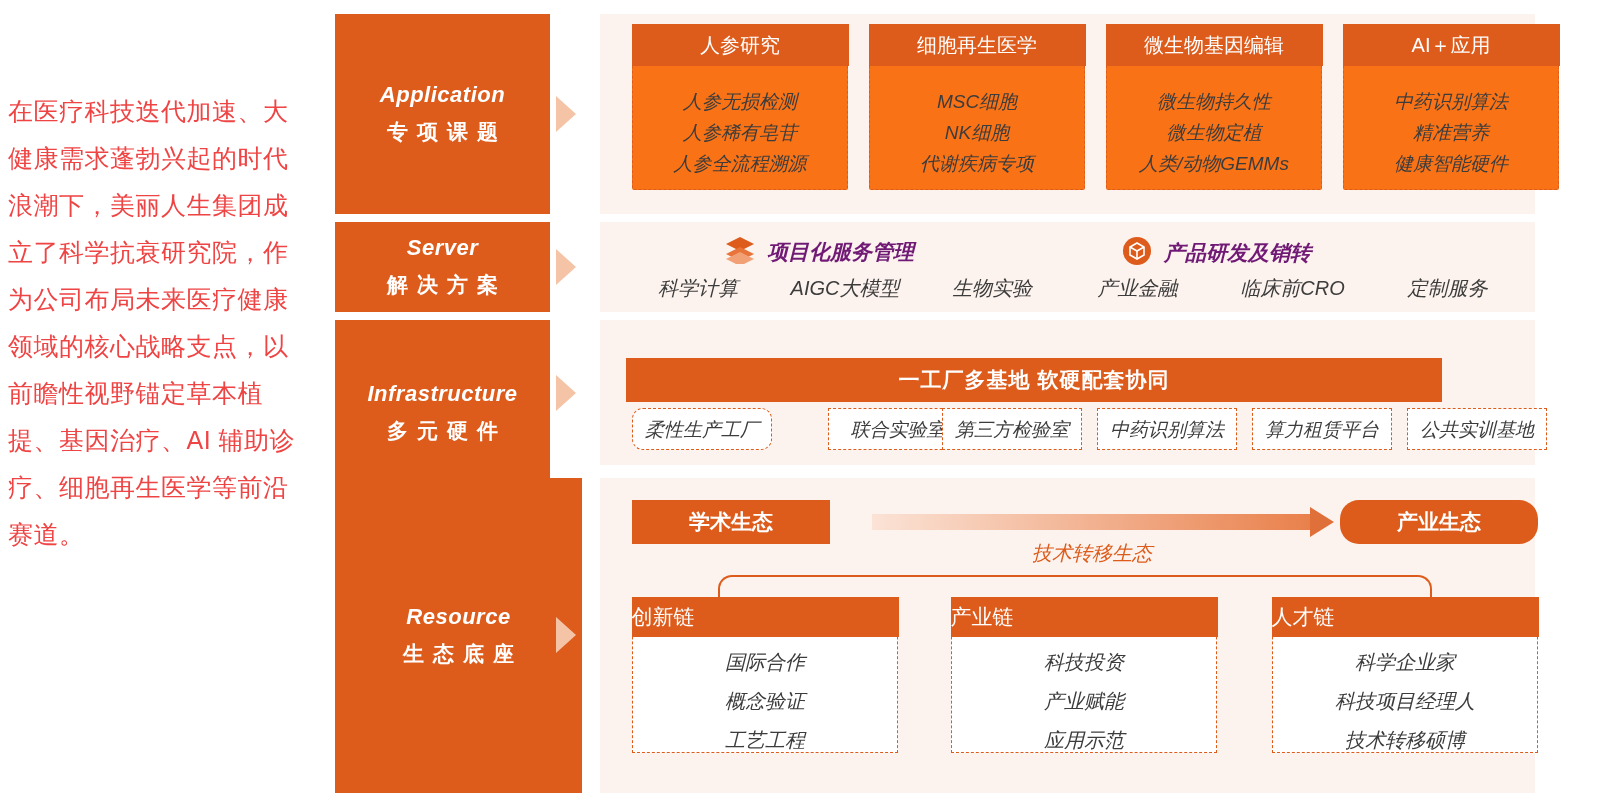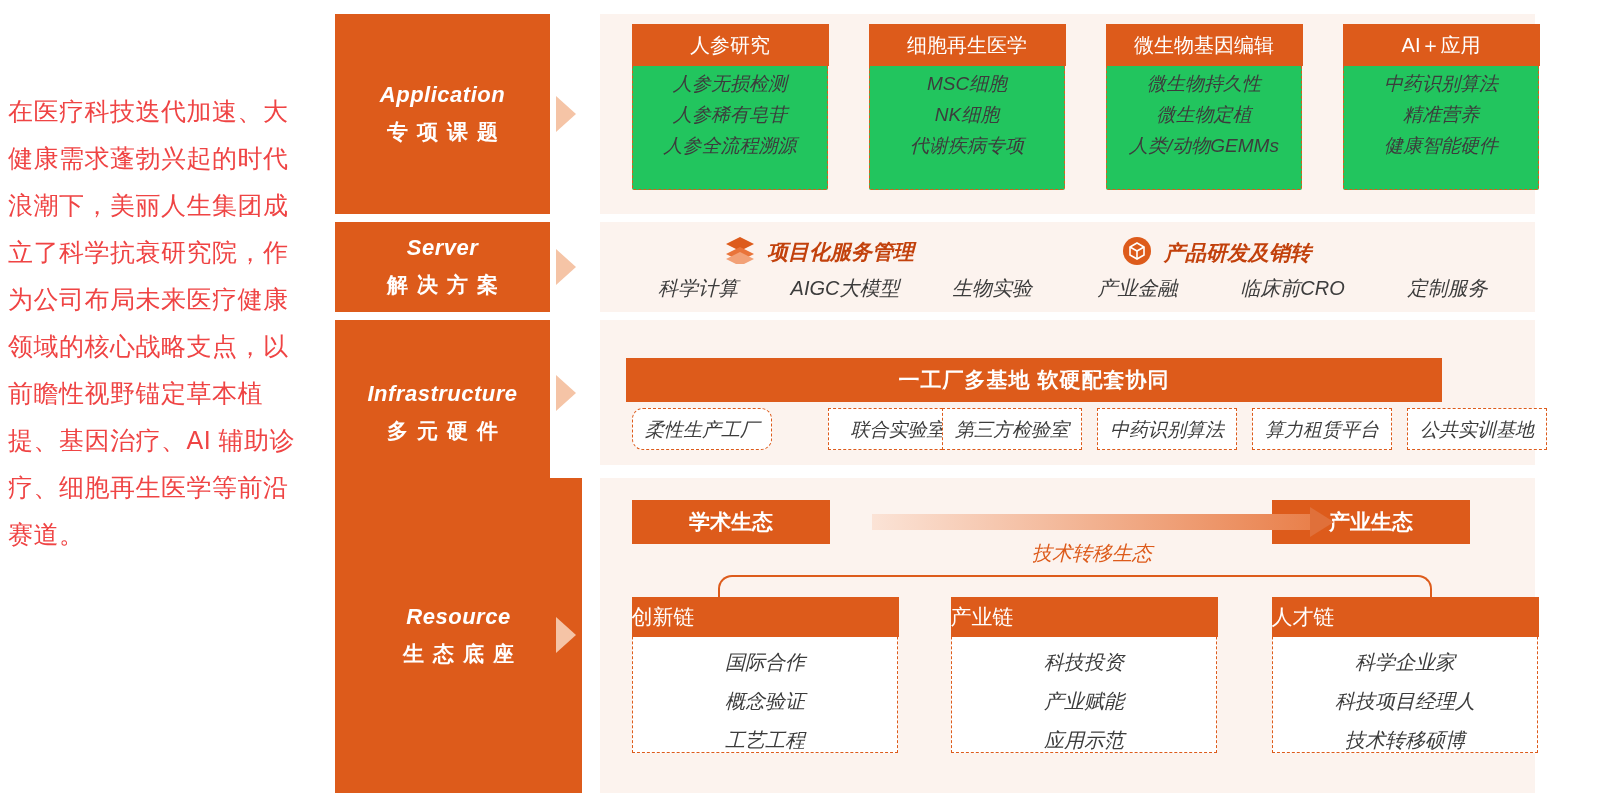--- a/index.html
+++ b/index.html
@@ -31,37 +31,37 @@
   }
   .arrow{
     position:absolute;width:0;height:0;
     border-top:18px solid transparent;border-bottom:18px solid transparent;
     border-left:20px solid #F5C4A6;
   }
   .panel{position:absolute;background:#FCF3EE;}
 
   
   .app-card{
-    position:absolute;top:24px;width:196px;height:166px;
-    border:1.5px dashed #DD5B1B;background:#22c55e;border-radius:2px;
+    position:absolute;top:24px;width:216px;height:166px;
+    border:1.5px dashed #DD5B1B;background:#f97316;border-radius:2px;
     box-sizing:border-box;
   }
   .app-card .head{
     background:#DD5B1B;color:#fff;height:42px;line-height:42px;
     text-align:center;font-size:20px;margin:-1.5px -1.5px 0 -1.5px;
   }
   .app-card .body{
-    padding-top:2px;text-align:center;color:#3c3c3c;
-    font-style:italic;font-size:19px;line-height:31px;
+    padding-top:8px;text-align:center;color:#3c3c3c;
+    font-style:italic;font-size:19px;line-height:31px;margin-top:12px;
   }
 
   
   .srv-group{position:absolute;top:20px;display:flex;align-items:center;gap:12px;}
   .srv-group .gtitle{
-    font-style:italic;font-weight:bold;font-size:21px;color:#c2410c;white-space:nowrap;
+    font-style:italic;font-weight:bold;font-size:21px;color:#701a75;white-space:nowrap;
   }
   .srv-items{position:absolute;display:flex;color:#3c3c3c;font-style:italic;font-size:20px;}
   .srv-items span{text-align:center;}
 
   
   .infra-bar{
     position:absolute;background:#DD5B1B;color:#fff;text-align:center;
     font-size:21px;font-weight:bold;line-height:44px;height:44px;letter-spacing:1px;
   }
   .infra-chip{
@@ -220,21 +220,21 @@
 
   <div class="panel" style="left:600px;top:478px;width:935px;height:315px;"></div>
 
   <div class="tier-label" style="left:335px;top:478px;width:247px;height:315px;">
     <div class="en">Resource</div>
     <div class="cn">生态底座</div>
   </div>
   <div class="arrow" style="left:556px;top:617px;"></div>
 
   <div class="res-tag" style="left:632px;top:500px;width:198px;">学术生态</div>
-  <div class="res-tag" style="left:1272px;top:500px;width:198px;">产业生态</div>
+  <div class="res-tag" style="left:1340px;top:500px;width:198px;border-radius:19px;">产业生态</div>
 
   <div class="res-arrow" style="left:872px;top:514px;width:440px;">
     <div class="bar"></div>
     <div class="tip"></div>
   </div>
   <div class="res-arrow-label" style="left:872px;top:540px;width:440px;">技术转移生态</div>
 
   <div class="bracket" style="left:718px;top:575px;width:710px;"></div>
 
   <div class="chain-card" style="left:632px;top:597px;">

